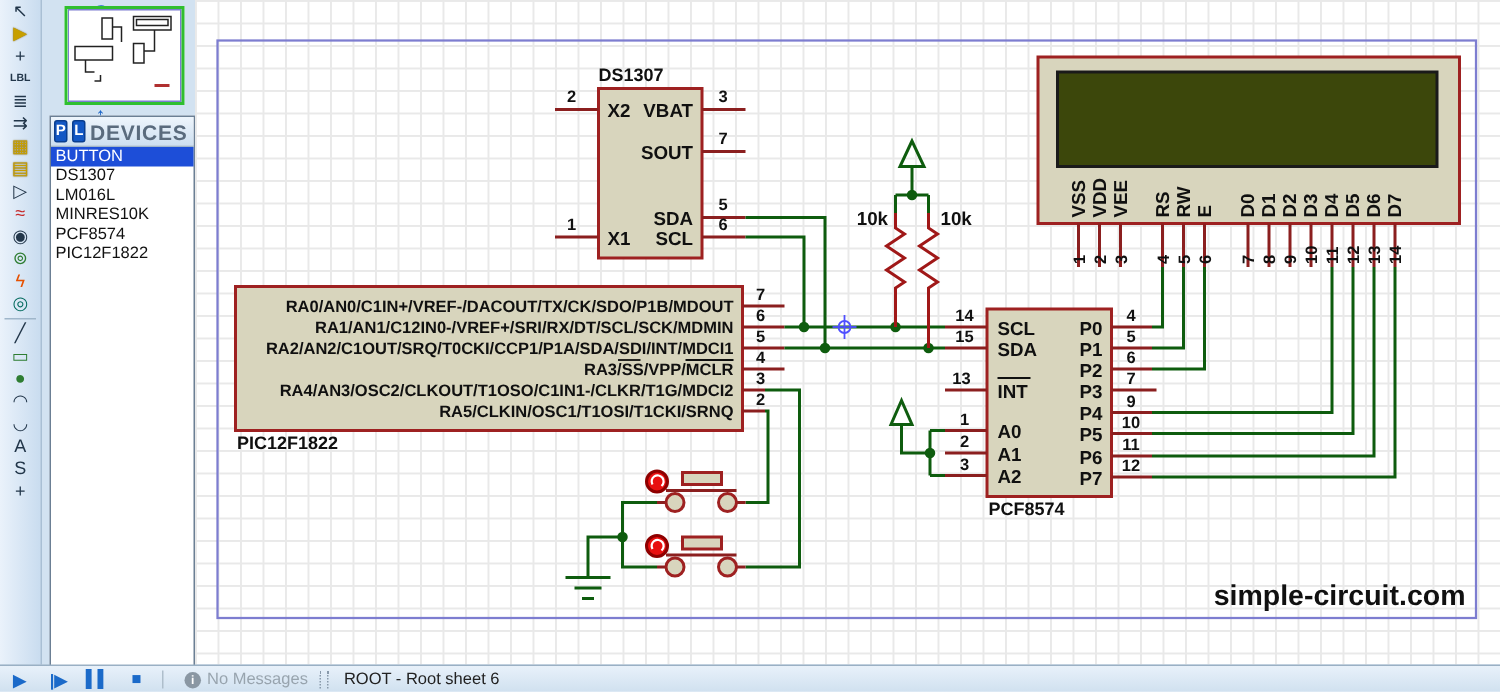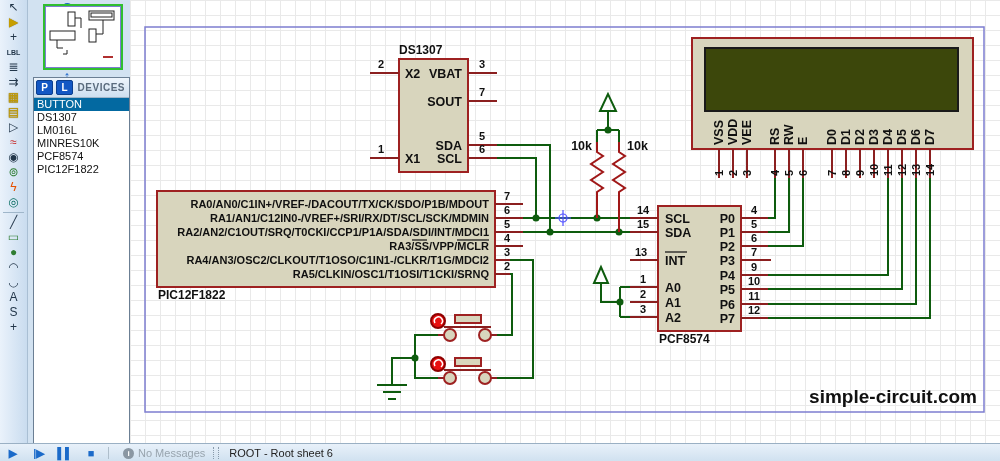--- a/index.html
+++ b/index.html
@@ -32,25 +32,25 @@
   #preview-box{position:absolute;left:43px;top:4px;width:76px;height:62px;background:#fff;
     border:2px solid #2fbf2f;box-shadow:inset 0 0 0 1px #7d7dd0;}
 
   
   #devices-panel{position:absolute;left:33px;top:77px;width:95px;height:366px;background:#fff;
     border:1px solid #6b7f94;}
   #devices-header{height:17px;display:flex;align-items:center;gap:3px;padding:1px 2px;
     background:linear-gradient(to bottom,#eef5fc,#cddff0);border-bottom:1px solid #9fb6ca;}
   .pl-btn{width:15px;height:13px;background:#1257c4;color:#fff;font-size:10px;font-weight:bold;
     text-align:center;line-height:13px;border-radius:2px;border:1px solid #0a3e8f;}
-  #devices-title{flex:1;text-align:right;font-size:10px;font-weight:bold;color:#5a6b7d;
+  #devices-title{flex:1;text-align:right;font-size:14px;font-weight:bold;color:#5a6b7d;
     letter-spacing:.5px;padding-right:2px;}
   #device-list{font-size:11px;color:#111;}
   .device-item{height:13px;line-height:13px;padding-left:3px;white-space:nowrap;cursor:default;}
-  .device-item.selected{background:#0369a1;color:#fff;}
+  .device-item.selected{background:#1d4ed8;color:#fff;}
 
   
   #canvas{position:absolute;left:130px;top:0;width:870px;height:443px;background-color:#fff;
     background-image:linear-gradient(to right,#e9e9e9 1px,transparent 1px),
                      linear-gradient(to bottom,#e9e9e9 1px,transparent 1px);
     background-size:15px 15px;}
   #canvas svg{position:absolute;left:0;top:0;}
 
   
   svg text{font-family:"Liberation Sans",sans-serif;fill:#101010;}

